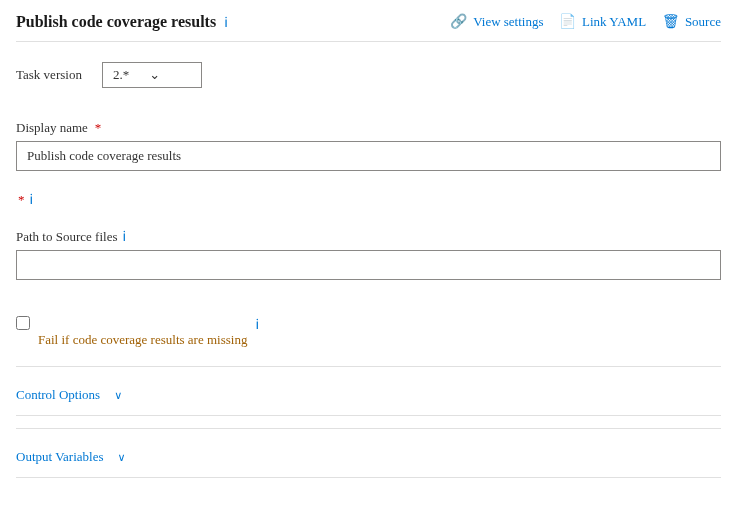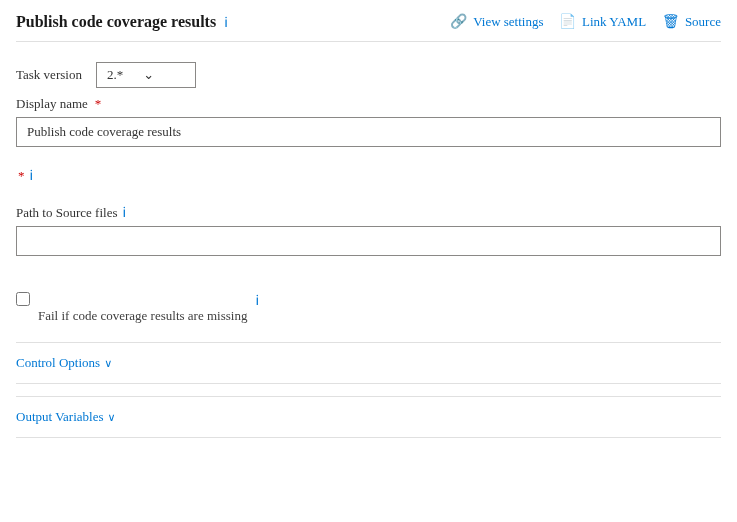--- a/index.html
+++ b/index.html
@@ -62,22 +62,22 @@
       text-decoration: none;
     }
 
     .action-icon {
       font-size: 14px;
     }
 
     .task-version-row {
       display: flex;
       align-items: center;
-      gap: 14px;
-      margin-bottom: 8px;
+      gap: 20px;
+      margin-bottom: 32px;
     }
 
     .task-version-label {
       font-size: 13px;
       color: #333;
     }
 
     .task-version-select {
       display: flex;
       align-items: center;
@@ -138,30 +138,30 @@
     }
 
     .checkbox-row input[type="checkbox"] {
       width: 14px;
       height: 14px;
       cursor: pointer;
     }
 
     .checkbox-label {
       font-size: 13px;
-      color: #404040;
+      color: #a16207;
       margin-top: 34px;
     }
 
     .section-divider {
       display: flex;
       align-items: center;
-      gap: 4px;
+      gap: 14px;
       border-top: 1px solid #e0e0e0;
-      padding-top: 12px;
+      padding-top: 20px;
       margin-bottom: 0;
       cursor: pointer;
     }
 
     .section-title {
       font-size: 13px;
       color: #0078d4;
       font-weight: 500;
     }
 

